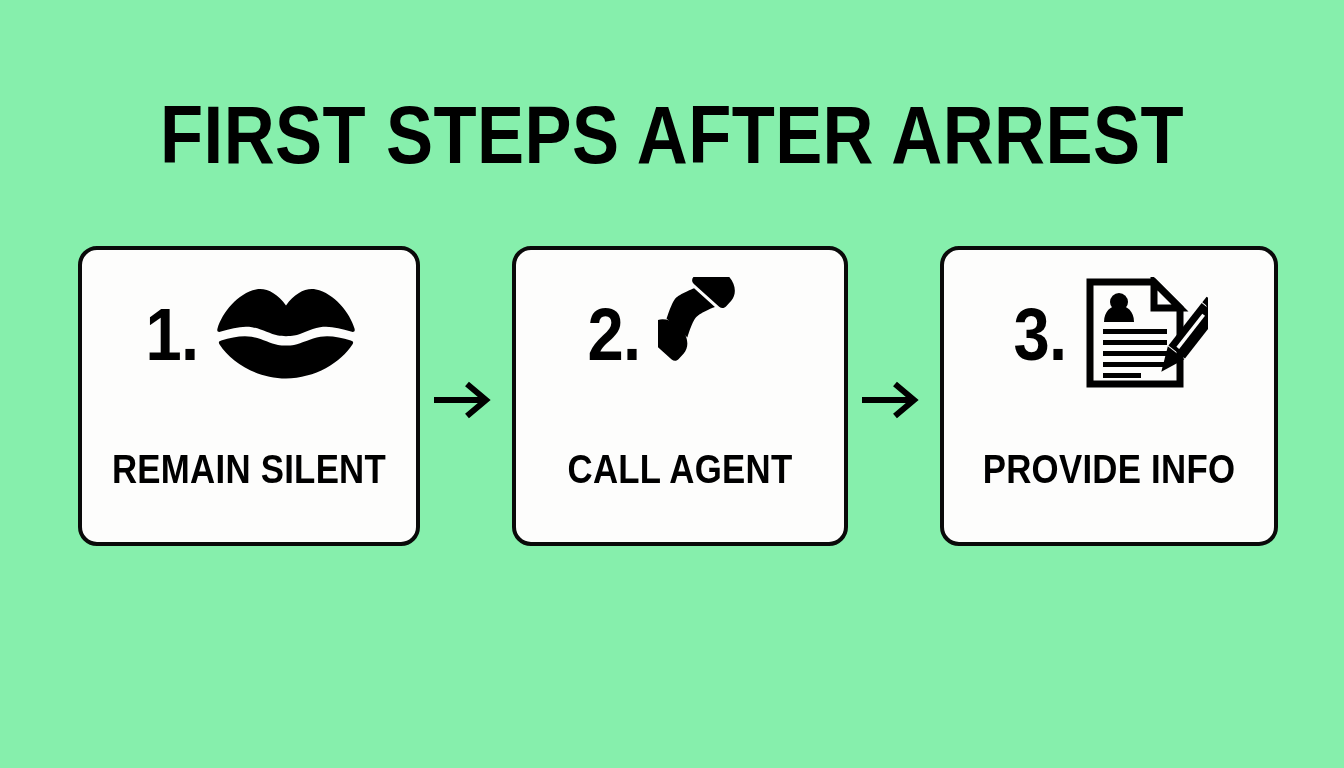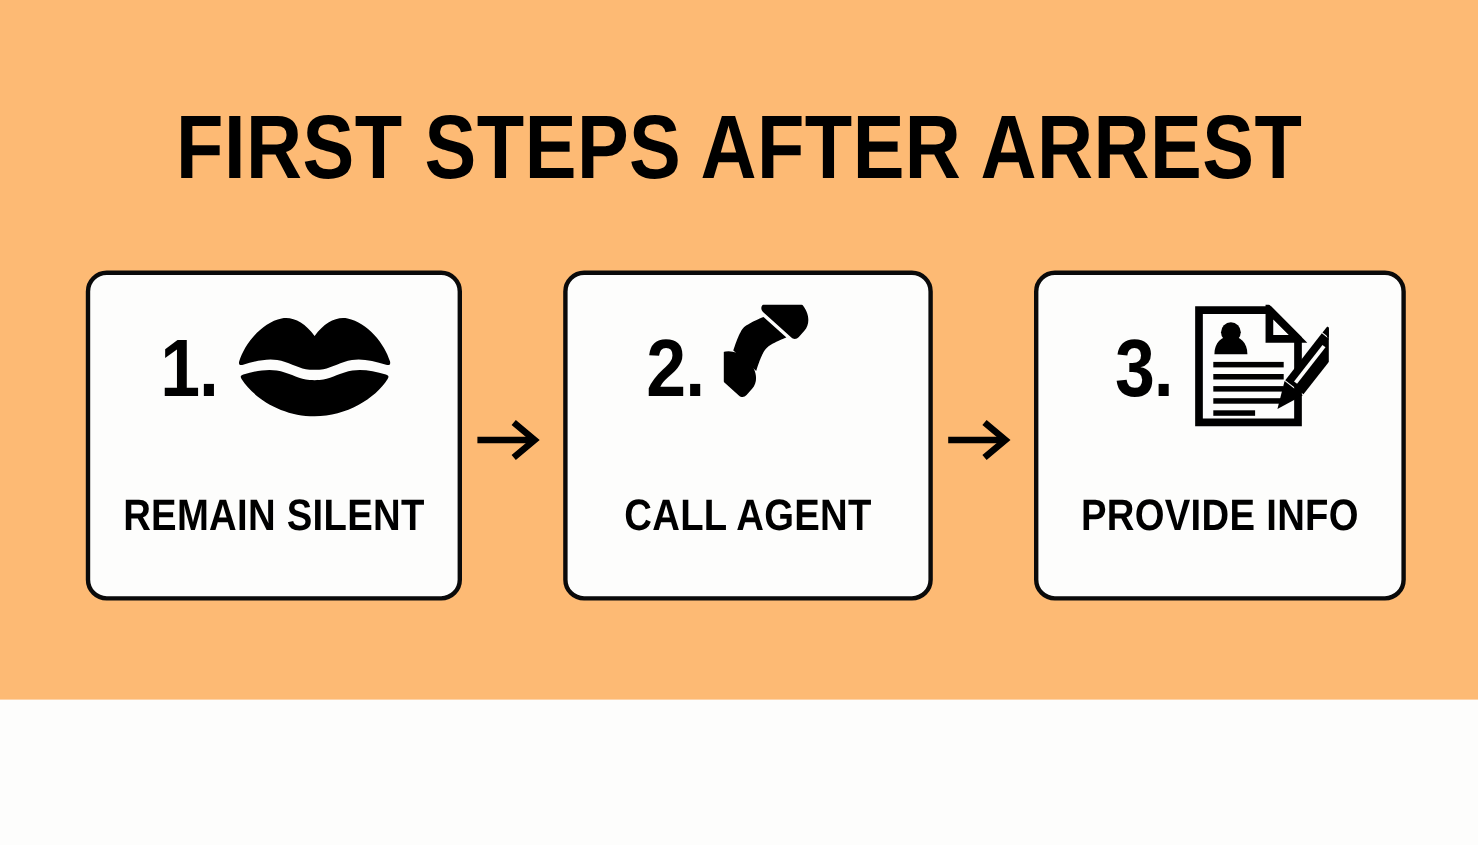--- a/index.html
+++ b/index.html
@@ -13,22 +13,22 @@
     height: 768px;
     overflow: hidden;
     font-family: "Liberation Sans", sans-serif;
     color: #000000;
     -webkit-font-smoothing: antialiased;
   }
 
   #poster {
     position: relative;
     width: 1344px;
-    height: 636px;
-    background: #fdba74;
+    height: 768px;
+    background: #86efac;
   }
 
   
   .poster-title {
     position: absolute;
     left: 0;
     top: 92px;
     width: 1344px;
     text-align: center;
     font-family: "Liberation Sans Narrow", "Liberation Sans", sans-serif;

